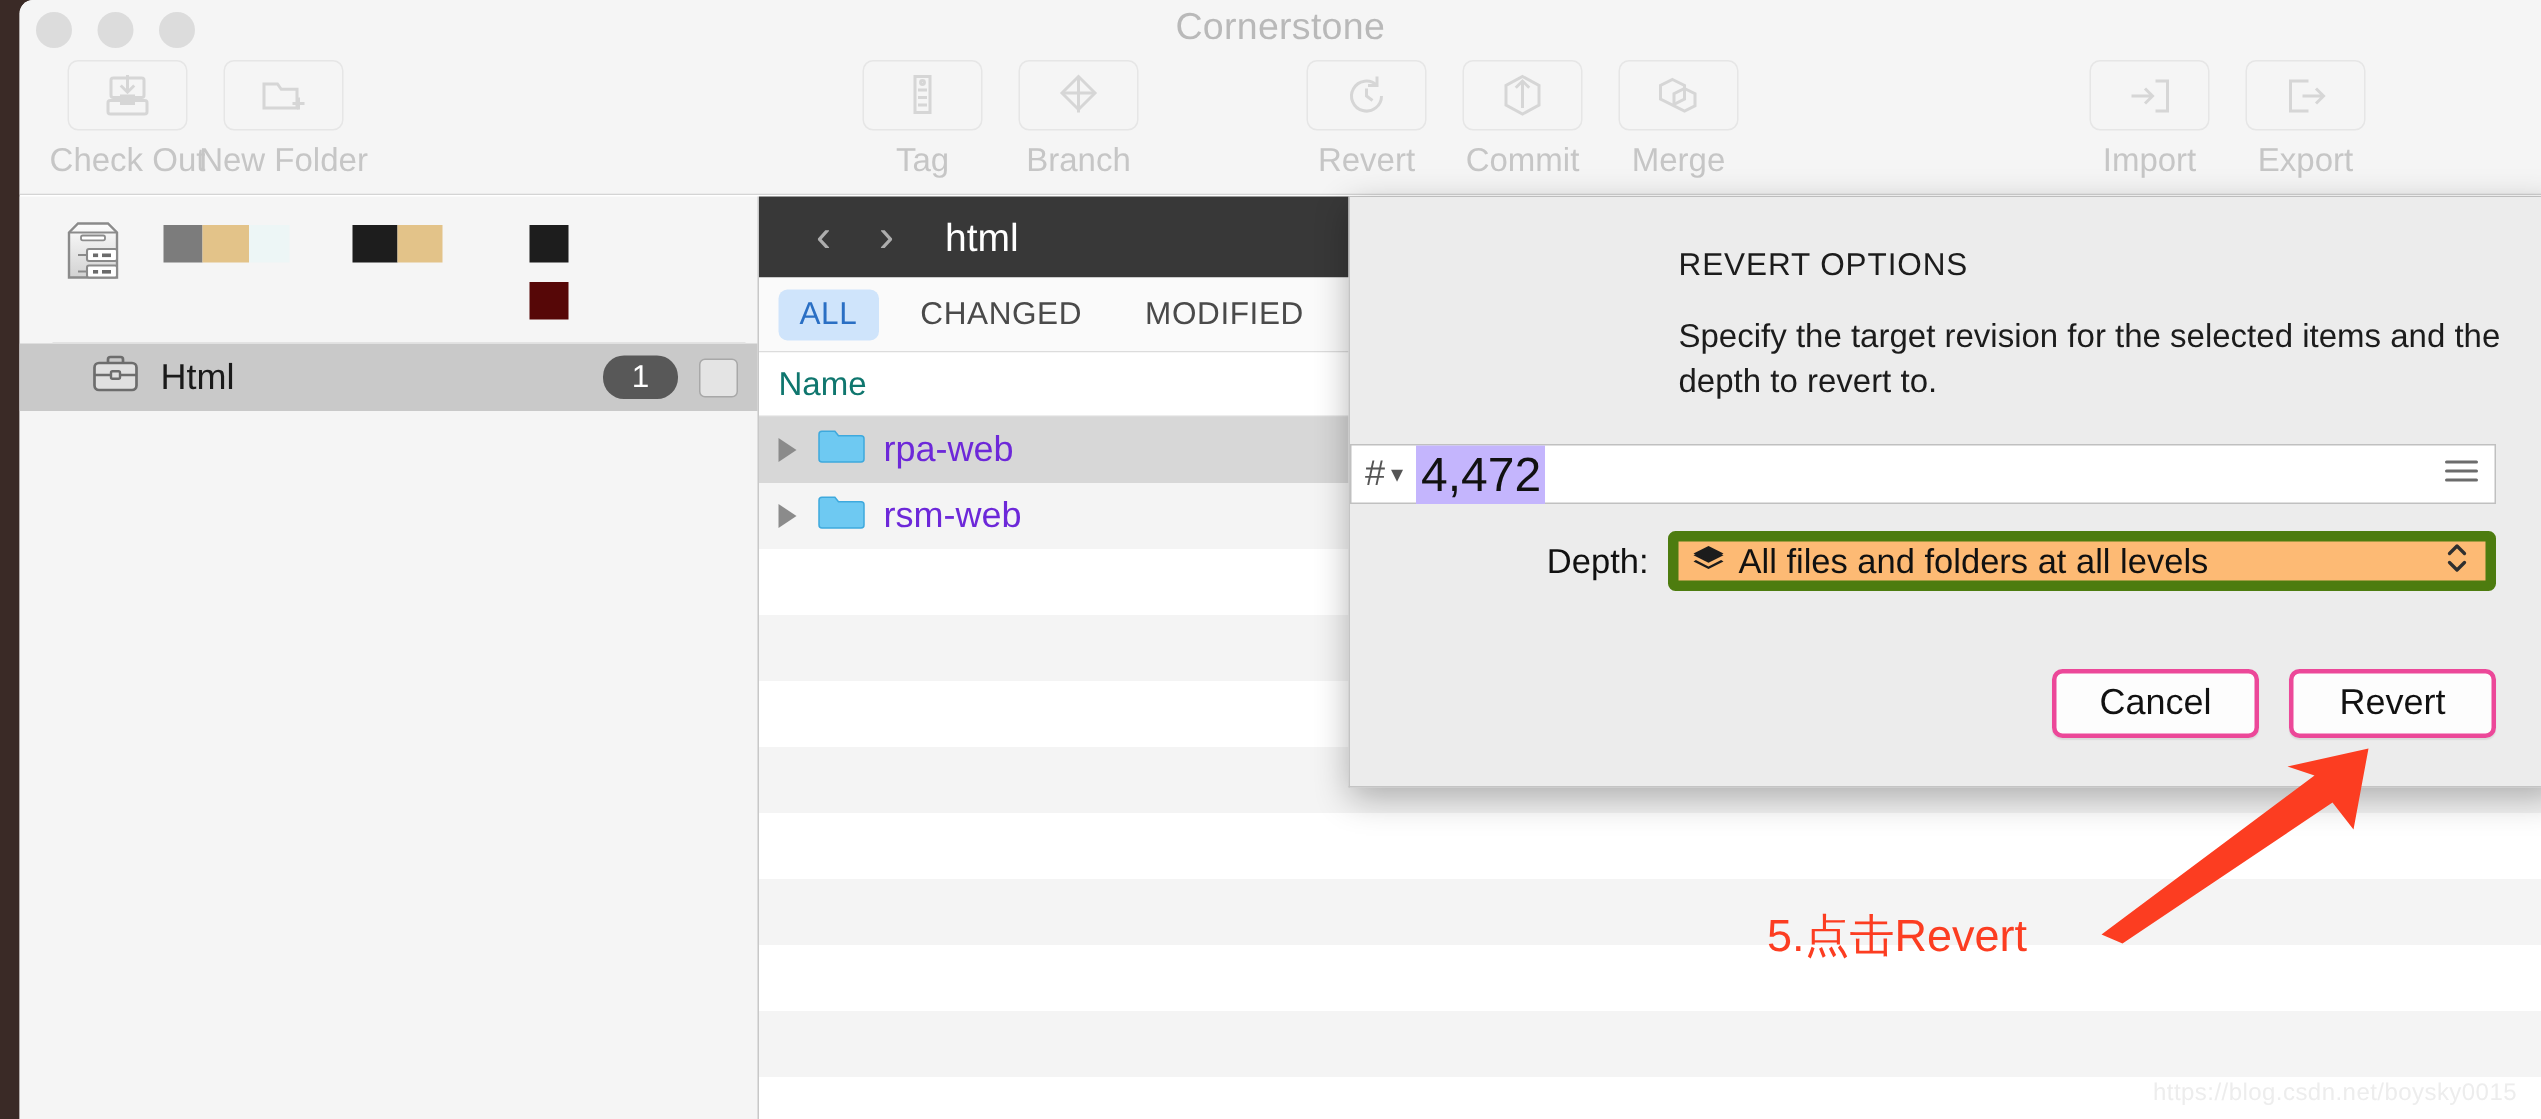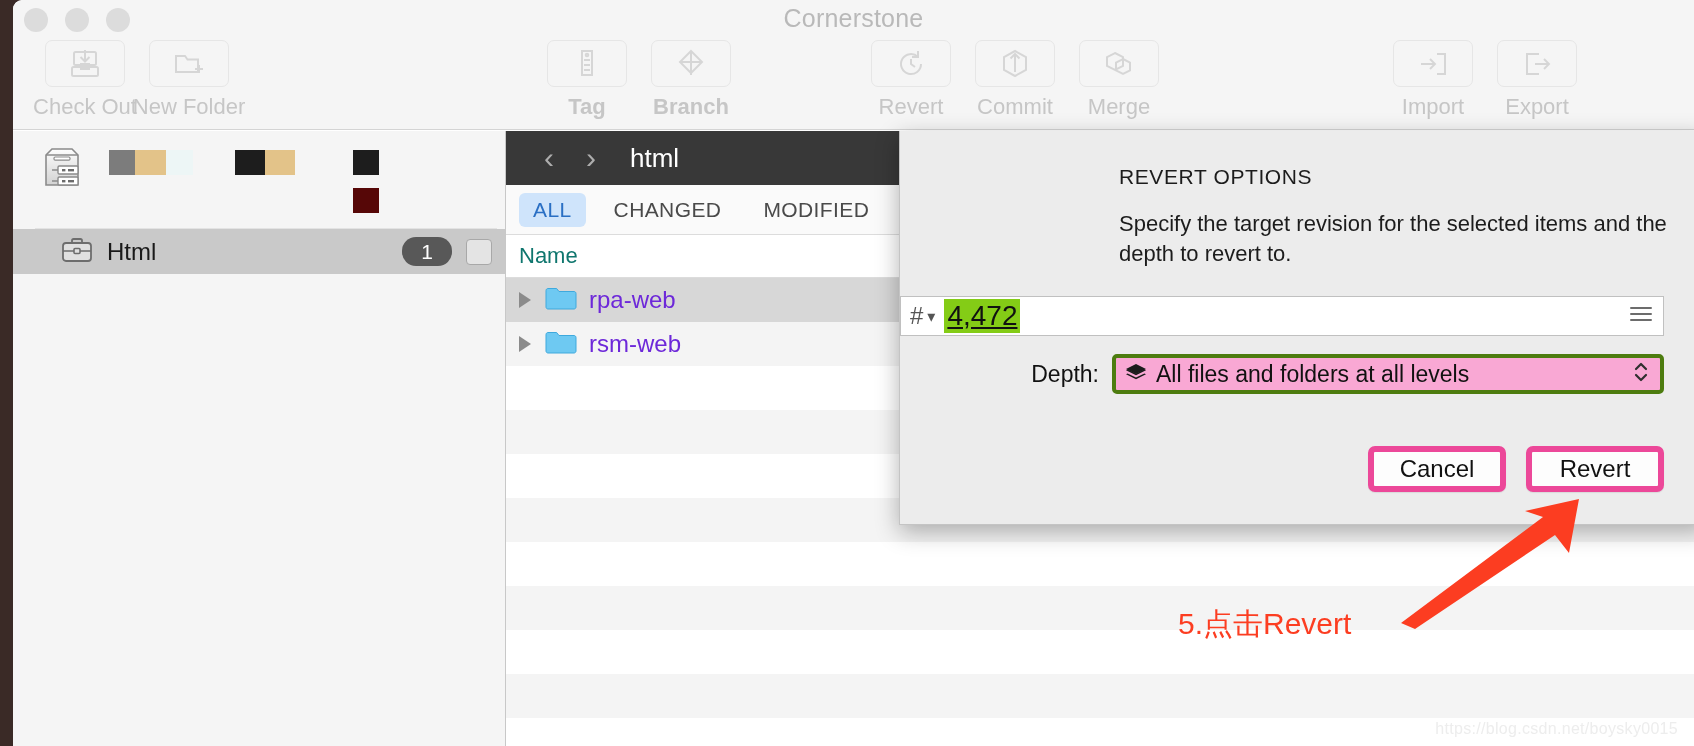--- a/index.html
+++ b/index.html
@@ -61,21 +61,21 @@
   }
   .tb-btn svg { opacity: .28; }
   .tb-label {
     margin-top: 7px;
     font-size: 22px;
     color: #c6c6c6;
     white-space: nowrap;
   }
 
   #grp-left  { left: 20px; }
-  #grp-mid   { left: 522px; font-weight: bold; }
+  #grp-mid   { left: 550px; }
   #grp-vcs   { left: 846px; }
   #grp-right { left: 1368px; }
 
   
   .body {
     position: absolute; top: 131px; left: 0;
     width: 1681px; height: 615px;
     display: flex;
   }
 
@@ -206,44 +206,44 @@
   .rev-input {
     flex: 1; margin-right: 42px;
     height: 40px; background: #fff;
     border: 1px solid #c0c0c0;
     display: flex; align-items: center;
     padding: 0 9px;
   }
   .hash { font-size: 24px; color: #555; }
   .caret-sm { font-size: 16px; color: #555; margin: 0 9px 0 4px; }
   .rev-val {
-    font-size: 28px; color: #111;
-    background: #84cc16; padding: 1px 3px; text-decoration: underline;
+    font-size: 32px; color: #111;
+    background: #c4b5fd; padding: 1px 3px;
   }
   .hamburger { margin-left: auto; opacity: .75; }
 
   .depth-select {
     flex: 1; margin-right: 42px;
-    height: 40px; background: #f9a8d4;
-    border: 4px solid #4d7c0f; border-radius: 5px;
+    height: 40px; background: #fdba74;
+    border: 7px solid #4d7c0f; border-radius: 5px;
     display: flex; align-items: center;
     padding: 12px 9px;
   }
   .stack-ico { margin-right: 9px; }
   .depth-val { font-size: 23px; color: #111; }
   .stepper { margin-left: auto; }
 
   .dlg-buttons {
     position: absolute; right: 42px; bottom: 32px;
     display: flex; gap: 20px;
   }
   .dlg-btn {
     min-width: 138px; height: 46px;
     background: #fdfdfd;
-    border: 6px solid #ec4899; border-radius: 7px;
+    border: 3px solid #ec4899; border-radius: 7px;
     font-size: 24px; color: #111;
     font-family: "Liberation Sans", sans-serif;
     box-shadow: 0 1px 1px rgba(0,0,0,.08);
   }
 
   
   .annot-text {
     position: absolute;
     left: 1165px; top: 604px;
     font-size: 30px; color: #fc3d21;

